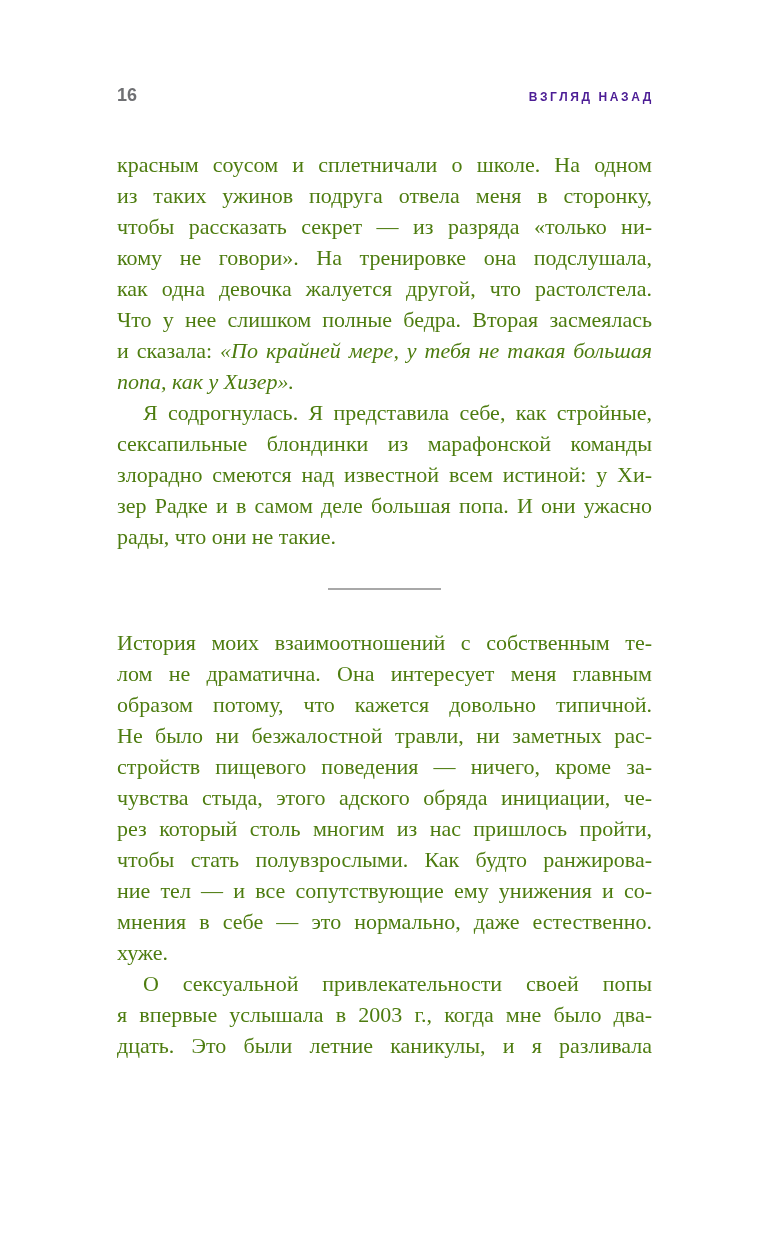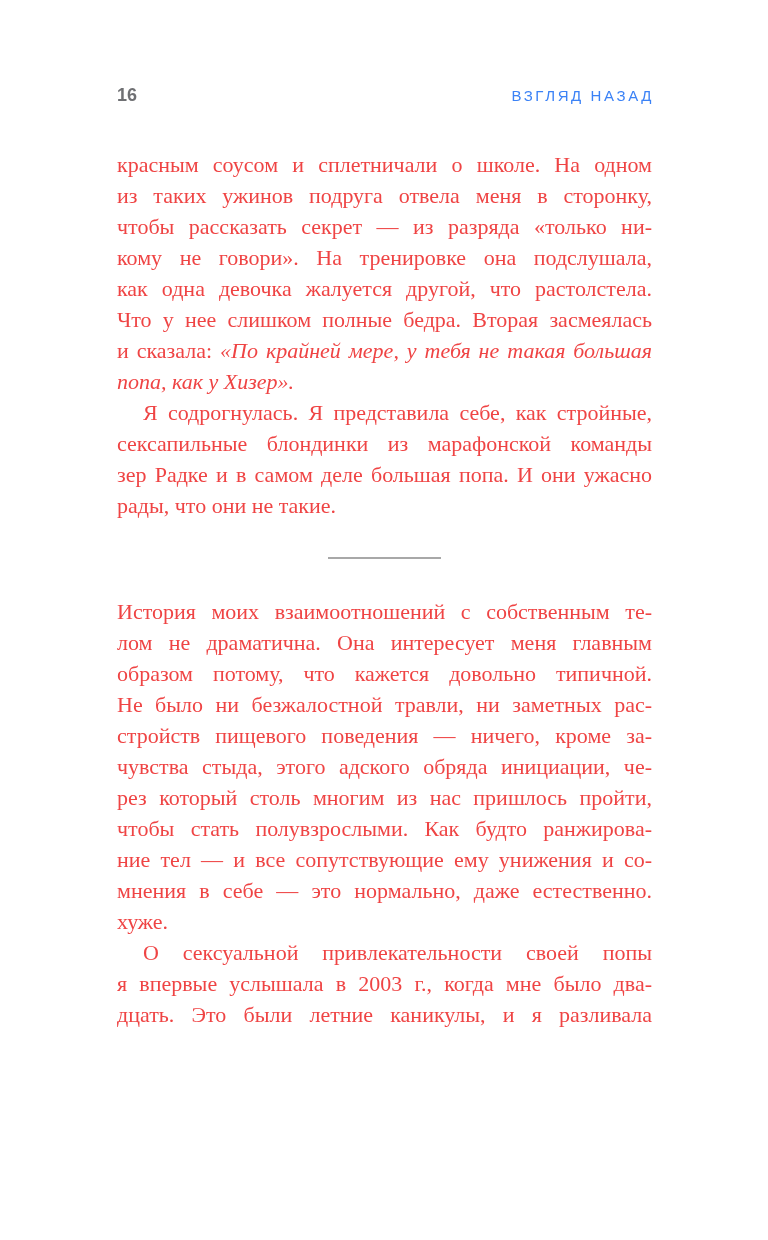--- a/index.html
+++ b/index.html
@@ -17,27 +17,27 @@
   .pagehead {
     position: absolute;
     left: 117px; right: 114px; top: 85px;
     display: flex; justify-content: space-between; align-items: baseline;
     font-family: "Liberation Sans", sans-serif;
   }
   .pagenum {
     font-size: 18px; font-weight: 700; color: #6f7073;
   }
   .runtitle {
-    font-size: 15px; font-weight: 400; color: #3b82f6;
+    font-size: 12px; font-weight: 700; color: #4c1d95;
     letter-spacing: 2.6px;
   }
   .body {
     position: absolute;
     left: 117px; width: 535px; top: 149px;
-    font-size: 22px; color: #ef4444;
+    font-size: 22px; color: #4d7c0f;
   }
   .para { margin: 0; }
   .line {
     line-height: 31px;
     text-align: justify;
     text-align-last: justify;
   }
   .line.final { text-align-last: left; }
   .line.indent { text-indent: 26px; }
   .line em { font-style: italic; }
@@ -65,20 +65,21 @@
         <div class="line"><span>чтобы рассказать секрет — из разряда «только ни-</span></div>
         <div class="line"><span>кому не говори». На тренировке она подслушала,</span></div>
         <div class="line"><span>как одна девочка жалуется другой, что растолстела.</span></div>
         <div class="line"><span>Что у нее слишком полные бедра. Вторая засмеялась</span></div>
         <div class="line"><span>и сказала: </span><em>«По крайней мере, у тебя не такая большая</em></div>
         <div class="line final"><em>попа, как у Хизер».</em></div>
       </div>
       <div class="para">
         <div class="line indent"><span>Я содрогнулась. Я представила себе, как стройные,</span></div>
         <div class="line"><span>сексапильные блондинки из марафонской команды</span></div>
+        <div class="line"><span>злорадно смеются над известной всем истиной: у Хи-</span></div>
         <div class="line"><span>зер Радке и в самом деле большая попа. И они ужасно</span></div>
         <div class="line final"><span>рады, что они не такие.</span></div>
       </div>
       <div class="divider-wrap">
         <div class="divider" style="background: rgb(168, 168, 168);"></div>
       </div>
       <div class="para">
         <div class="line"><span>История моих взаимоотношений с собственным те-</span></div>
         <div class="line"><span>лом не драматична. Она интересует меня главным</span></div>
         <div class="line"><span>образом потому, что кажется довольно типичной.</span></div>

